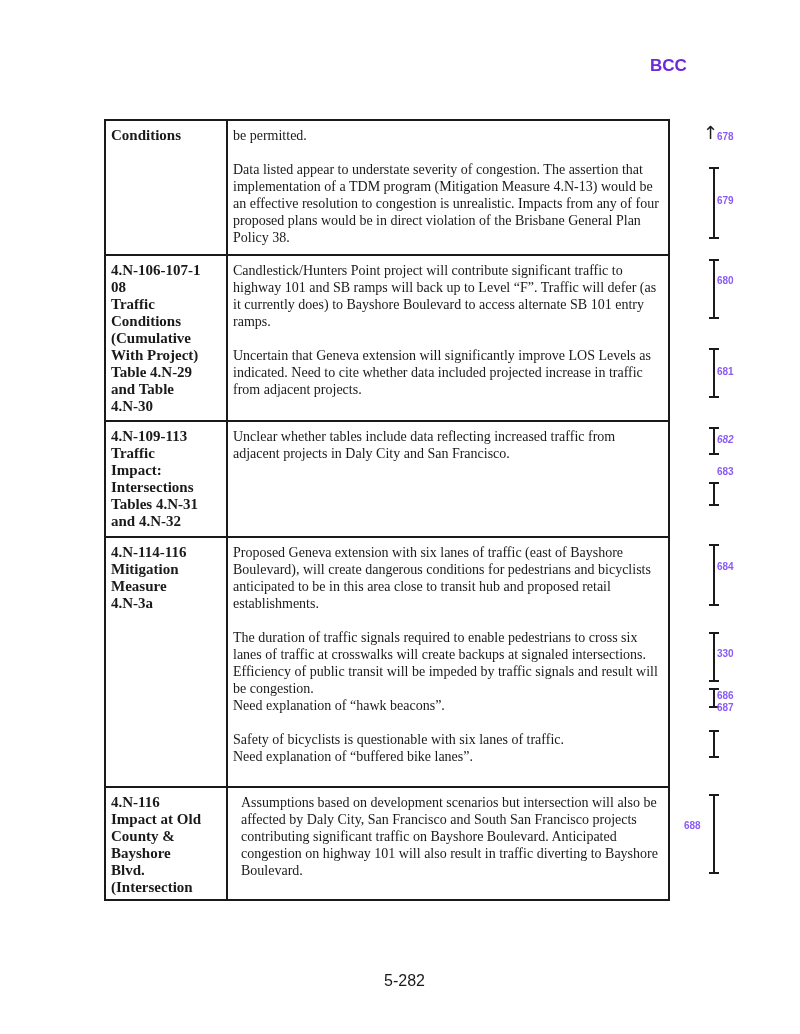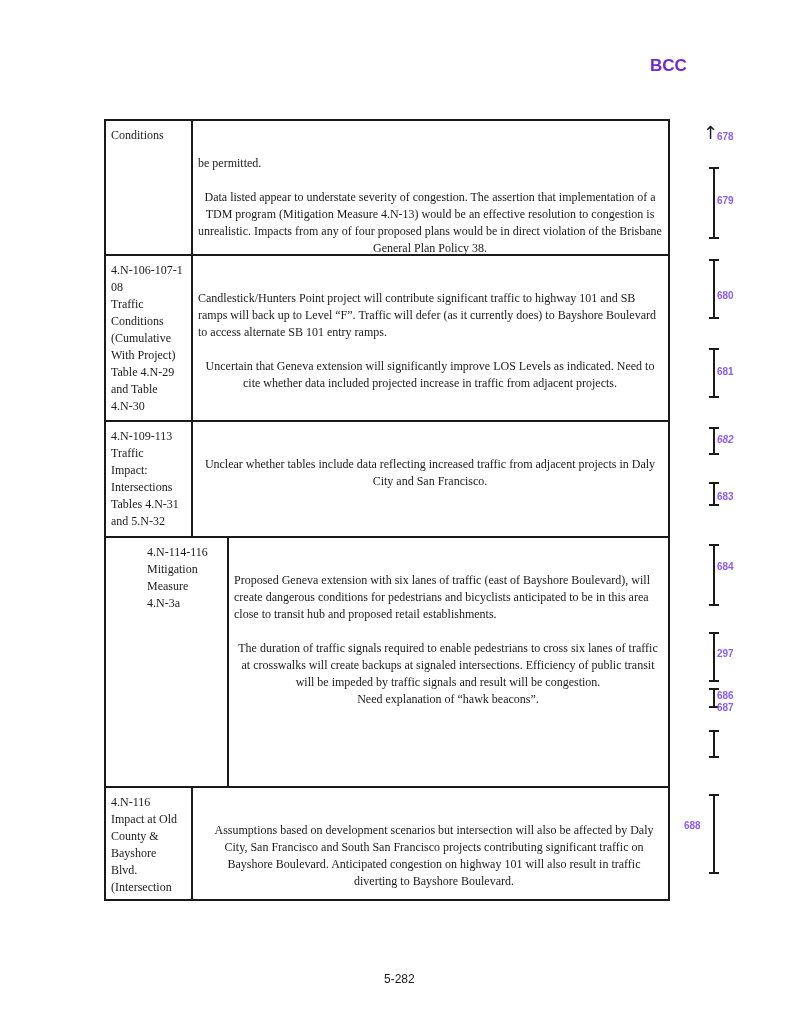--- a/index.html
+++ b/index.html
@@ -12,48 +12,47 @@
     font-family: "Liberation Sans", sans-serif; font-weight: bold; font-size: 17px;
     color: #6d28d9;
   }
   .tbl {
     position: absolute; left: 104px; top: 119px; width: 566px;
     border: 2px solid #1a1a1a; box-sizing: border-box;
   }
   .row { display: flex; border-top: 2px solid #1a1a1a; box-sizing: border-box; }
   .row:first-child { border-top: none; }
   .lcell {
-    width: 87px; border-right: 2px solid #1a1a1a; box-sizing: border-box;
-    padding: 6px 4px 4px 5px; font-weight: normal; font-size: 12px; line-height: 17px;
+    width: 122px; border-right: 2px solid #1a1a1a; box-sizing: border-box;
+    padding: 6px 4px 4px 5px; font-weight: bold; font-size: 15px; line-height: 17px;
   }
   .rcell {
-    flex: 1; padding: 6px 6px 4px 5px; font-size: 12px; line-height: 17px;
+    flex: 1; padding: 6px 6px 4px 5px; font-size: 14px; line-height: 17px;
     box-sizing: border-box;
-    margin-top: 28px;
   }
   .para { margin: 0 0 17px 0; white-space: pre-line; }
-  .para:last-child { margin-bottom: 0; text-align: center; }
+  .para:last-child { margin-bottom: 0; }
   .bracket {
     position: absolute; width: 10px; border-left: 2px solid #1a1a1a; box-sizing: border-box;
   }
   .bracket::before, .bracket::after {
     content: ""; position: absolute; left: -6px; width: 10px; height: 2px; background: #1a1a1a;
   }
   .bracket::before { top: 0; }
   .bracket::after { bottom: 0; }
   .mark-label {
     position: absolute; font-family: "Liberation Sans", sans-serif; font-weight: bold;
     font-size: 10px; color: #8b5cf6;
   }
   .up-arrow {
     position: absolute; font-family: "DejaVu Sans", sans-serif; font-size: 18px; color: #1a1a1a;
   }
   .page-num {
     position: absolute; left: 384px; top: 972px;
-    font-family: "Liberation Sans", sans-serif; font-size: 12px; color: #1a1a1a;
+    font-family: "Liberation Sans", sans-serif; font-size: 16px; color: #1a1a1a;
   }
 </style>
 </head>
 <body>
 
 <div class="bcc">BCC</div>
 
 <div class="tbl">
   <div class="row" style="height:133px;">
     <div class="lcell"><span style="white-space:pre-line">Conditions</span></div>
@@ -76,34 +75,36 @@
       <p class="para">Candlestick/Hunters Point project will contribute significant traffic to highway 101 and  SB ramps will back up to Level “F”. Traffic will defer (as it currently does) to Bayshore Boulevard to access alternate SB 101 entry ramps.</p>
       <p class="para">Uncertain that Geneva extension will significantly improve LOS Levels as indicated. Need to cite whether data included projected increase in traffic from adjacent projects.</p>
     </div>
   </div>
   <div class="row" style="height:116px;">
     <div class="lcell"><span style="white-space:pre-line">4.N-109-113
 Traffic
 Impact:
 Intersections
 Tables 4.N-31
-and 5.N-32</span></div>
+and 4.N-32</span></div>
     <div class="rcell">
       <p class="para">Unclear whether tables include data reflecting increased traffic from adjacent projects in Daly City and San Francisco.</p>
     </div>
   </div>
-  <div class="row" style="height:250px;padding-left:36px;">
+  <div class="row" style="height:250px;">
     <div class="lcell"><span style="white-space:pre-line">4.N-114-116
 Mitigation
 Measure
 4.N-3a</span></div>
     <div class="rcell">
       <p class="para">Proposed Geneva extension with six lanes of traffic (east of Bayshore Boulevard), will create dangerous conditions for pedestrians and bicyclists anticipated to be in this area close to transit hub and proposed retail establishments.</p>
       <p class="para">The duration of traffic signals required to enable pedestrians to cross six lanes of traffic at crosswalks will create backups at signaled intersections. Efficiency of  public transit will be impeded by traffic signals and result will be congestion.
 Need explanation of “hawk beacons”.</p>
+      <p class="para">Safety of bicyclists is questionable with six lanes of traffic.
+Need explanation of “buffered bike lanes”.</p>
     </div>
   </div>
   <div class="row" style="height:113px;gap:8px;">
     <div class="lcell"><span style="white-space:pre-line">4.N-116
 Impact at Old
 County &amp;
 Bayshore
 Blvd.
 (Intersection</span></div>
     <div class="rcell">
@@ -115,41 +116,41 @@
 <div>
   <span class="up-arrow" style="left:703px; top:122px;">↑</span>
   <span class="mark-label" style="left:717px; top:131px;">678</span>
 </div>
 <div>
   <div class="bracket" style="left:713px; top:167px; height:72px;"></div>
   <span class="mark-label" style="left:717px; top:195px;">679</span>
 </div>
 <div>
   <div class="bracket" style="left:713px; top:259px; height:60px;"></div>
-  <span class="mark-label" style="left:717px; top:290px;">680</span>
+  <span class="mark-label" style="left:717px; top:275px;">680</span>
 </div>
 <div>
   <div class="bracket" style="left:713px; top:348px; height:50px;"></div>
   <span class="mark-label" style="left:717px; top:366px;">681</span>
 </div>
 <div>
   <div class="bracket" style="left:713px; top:427px; height:28px;"></div>
   <span class="mark-label" style="left:717px; top:434px;font-style:italic;">682</span>
 </div>
 <div>
   <div class="bracket" style="left:713px; top:482px; height:24px;"></div>
-  <span class="mark-label" style="left:717px; top:491px;">683</span>
+  <span class="mark-label" style="left:717px; top:466px;">683</span>
 </div>
 <div>
   <div class="bracket" style="left:713px; top:544px; height:62px;"></div>
   <span class="mark-label" style="left:717px; top:561px;">684</span>
 </div>
 <div>
   <div class="bracket" style="left:713px; top:632px; height:50px;"></div>
-  <span class="mark-label" style="left:717px; top:648px;">297</span>
+  <span class="mark-label" style="left:717px; top:648px;">330</span>
 </div>
 <div>
   <div class="bracket" style="left:713px; top:688px; height:20px;"></div>
   <span class="mark-label" style="left:717px; top:690px;">686</span>
 </div>
 <div>
   <div class="bracket" style="left:713px; top:730px; height:28px;"></div>
   <span class="mark-label" style="left:717px; top:702px;">687</span>
 </div>
 <div>

